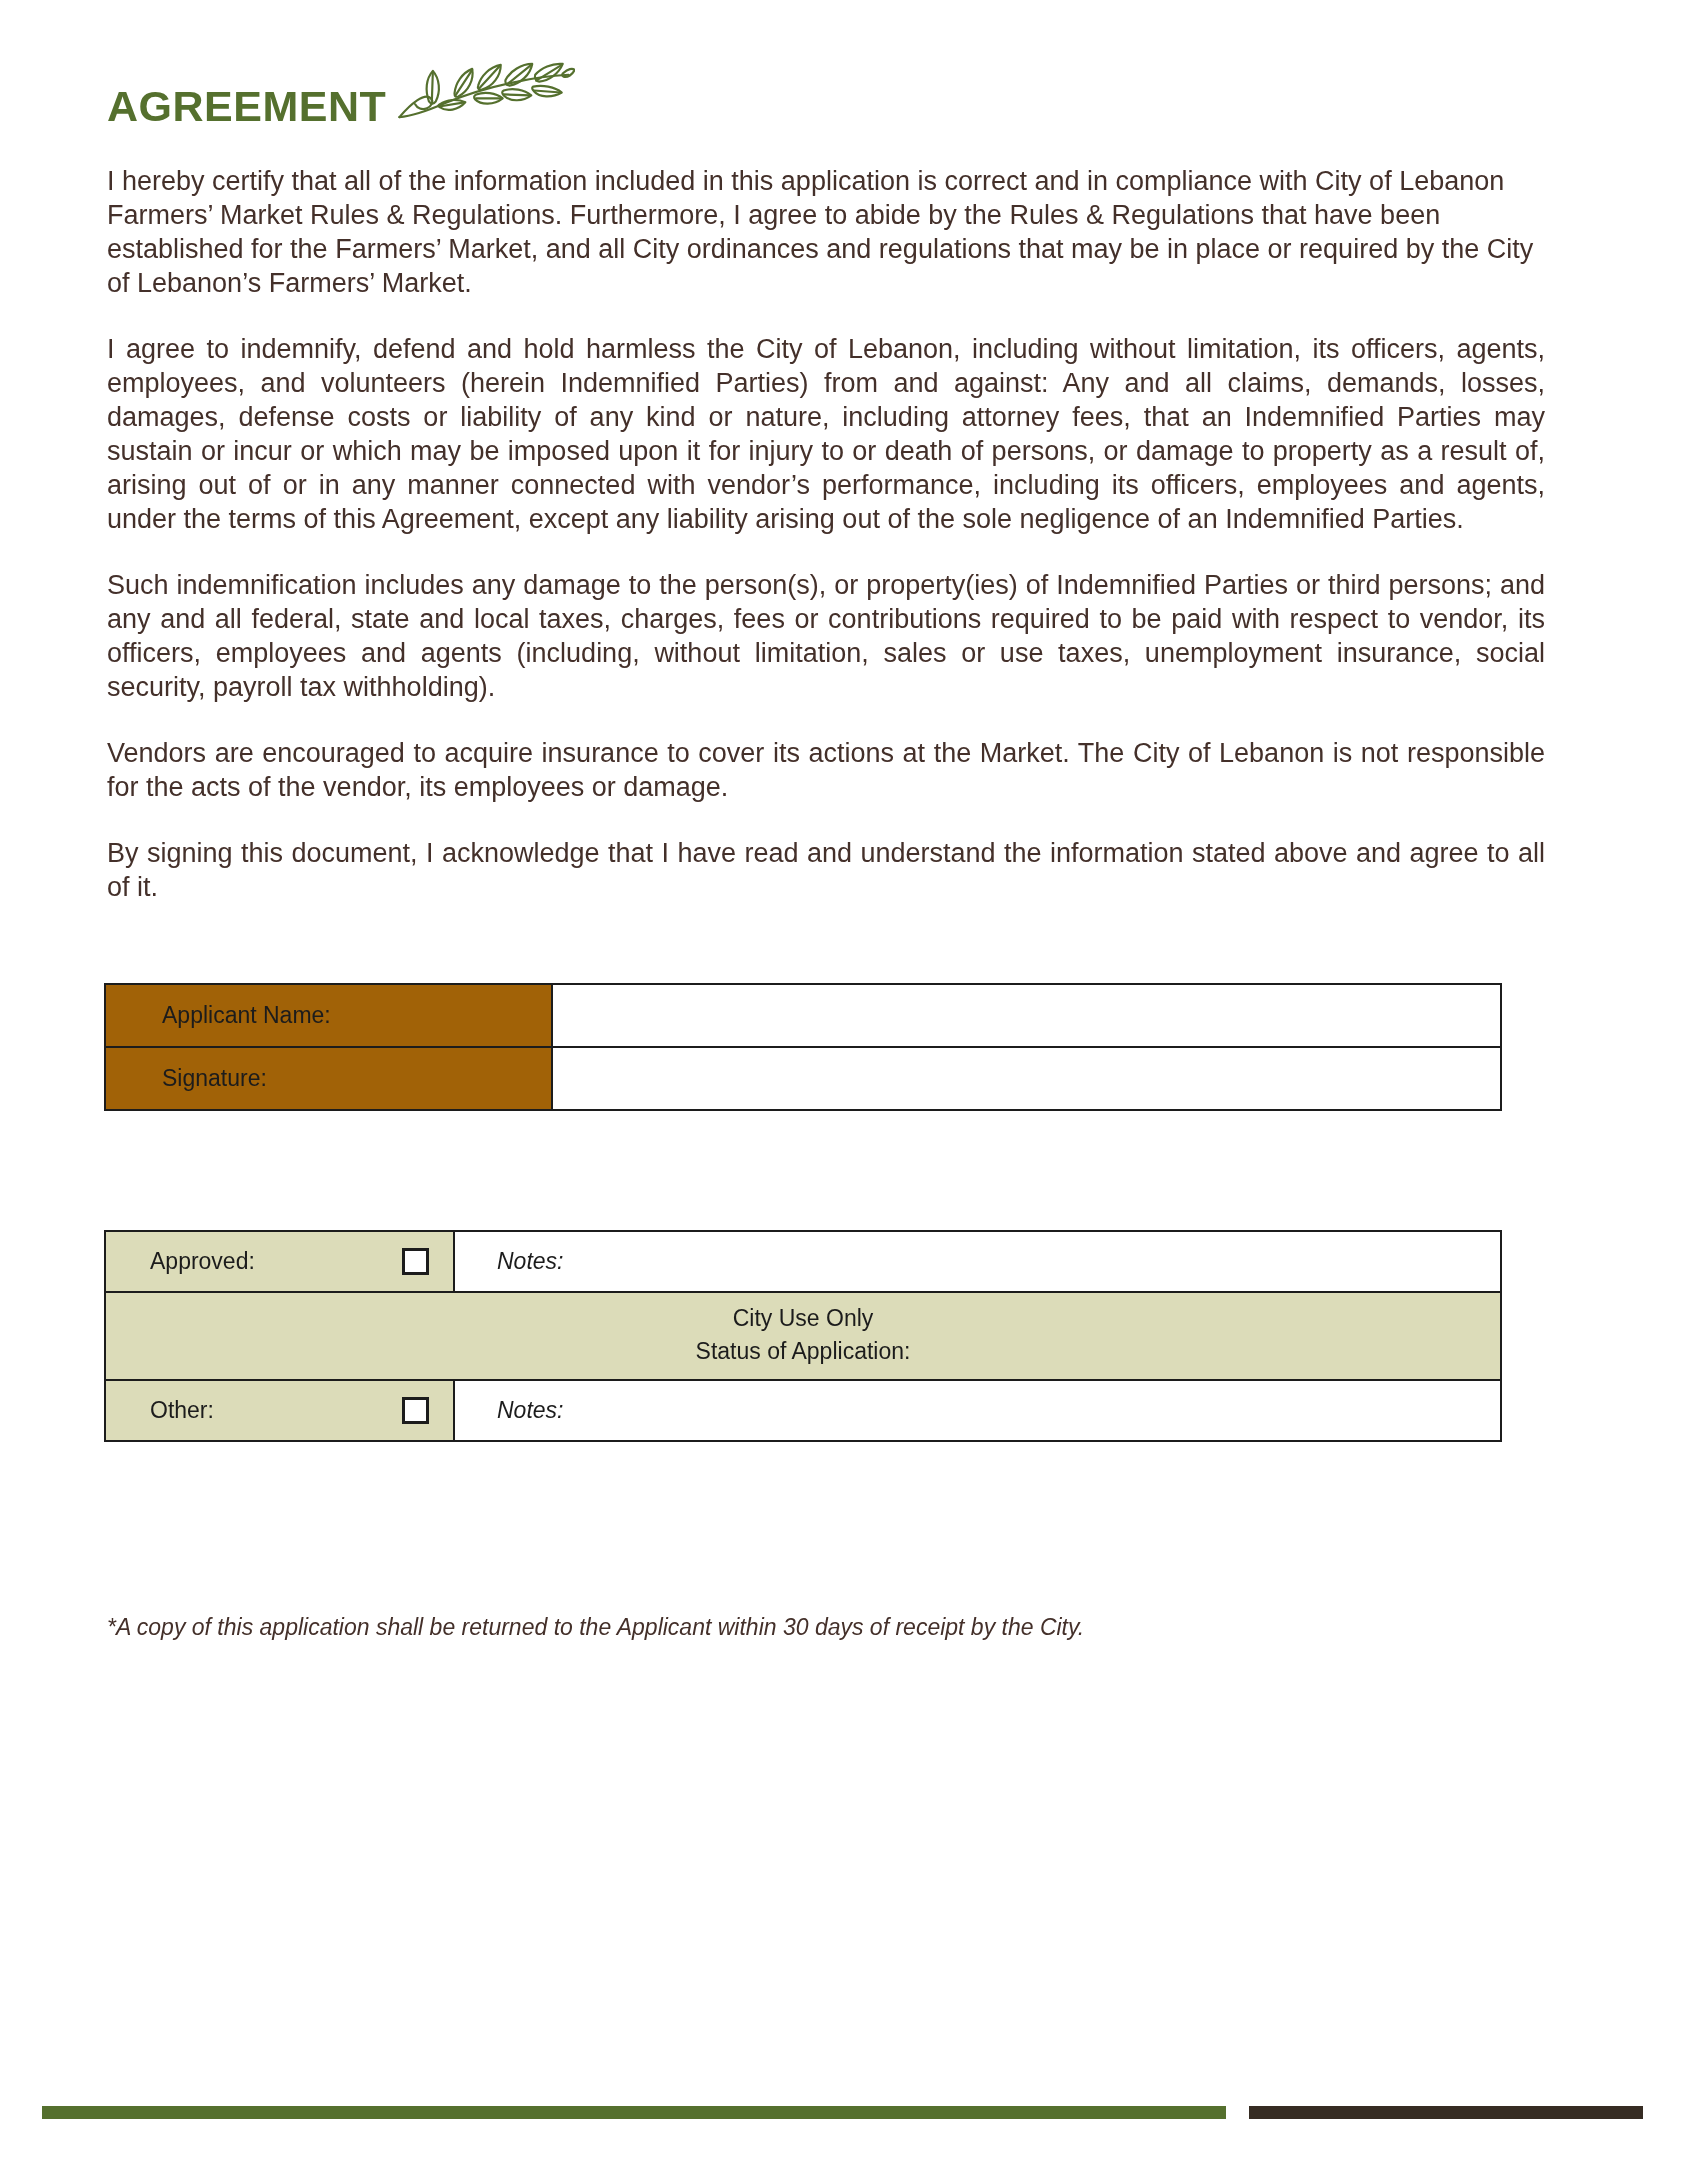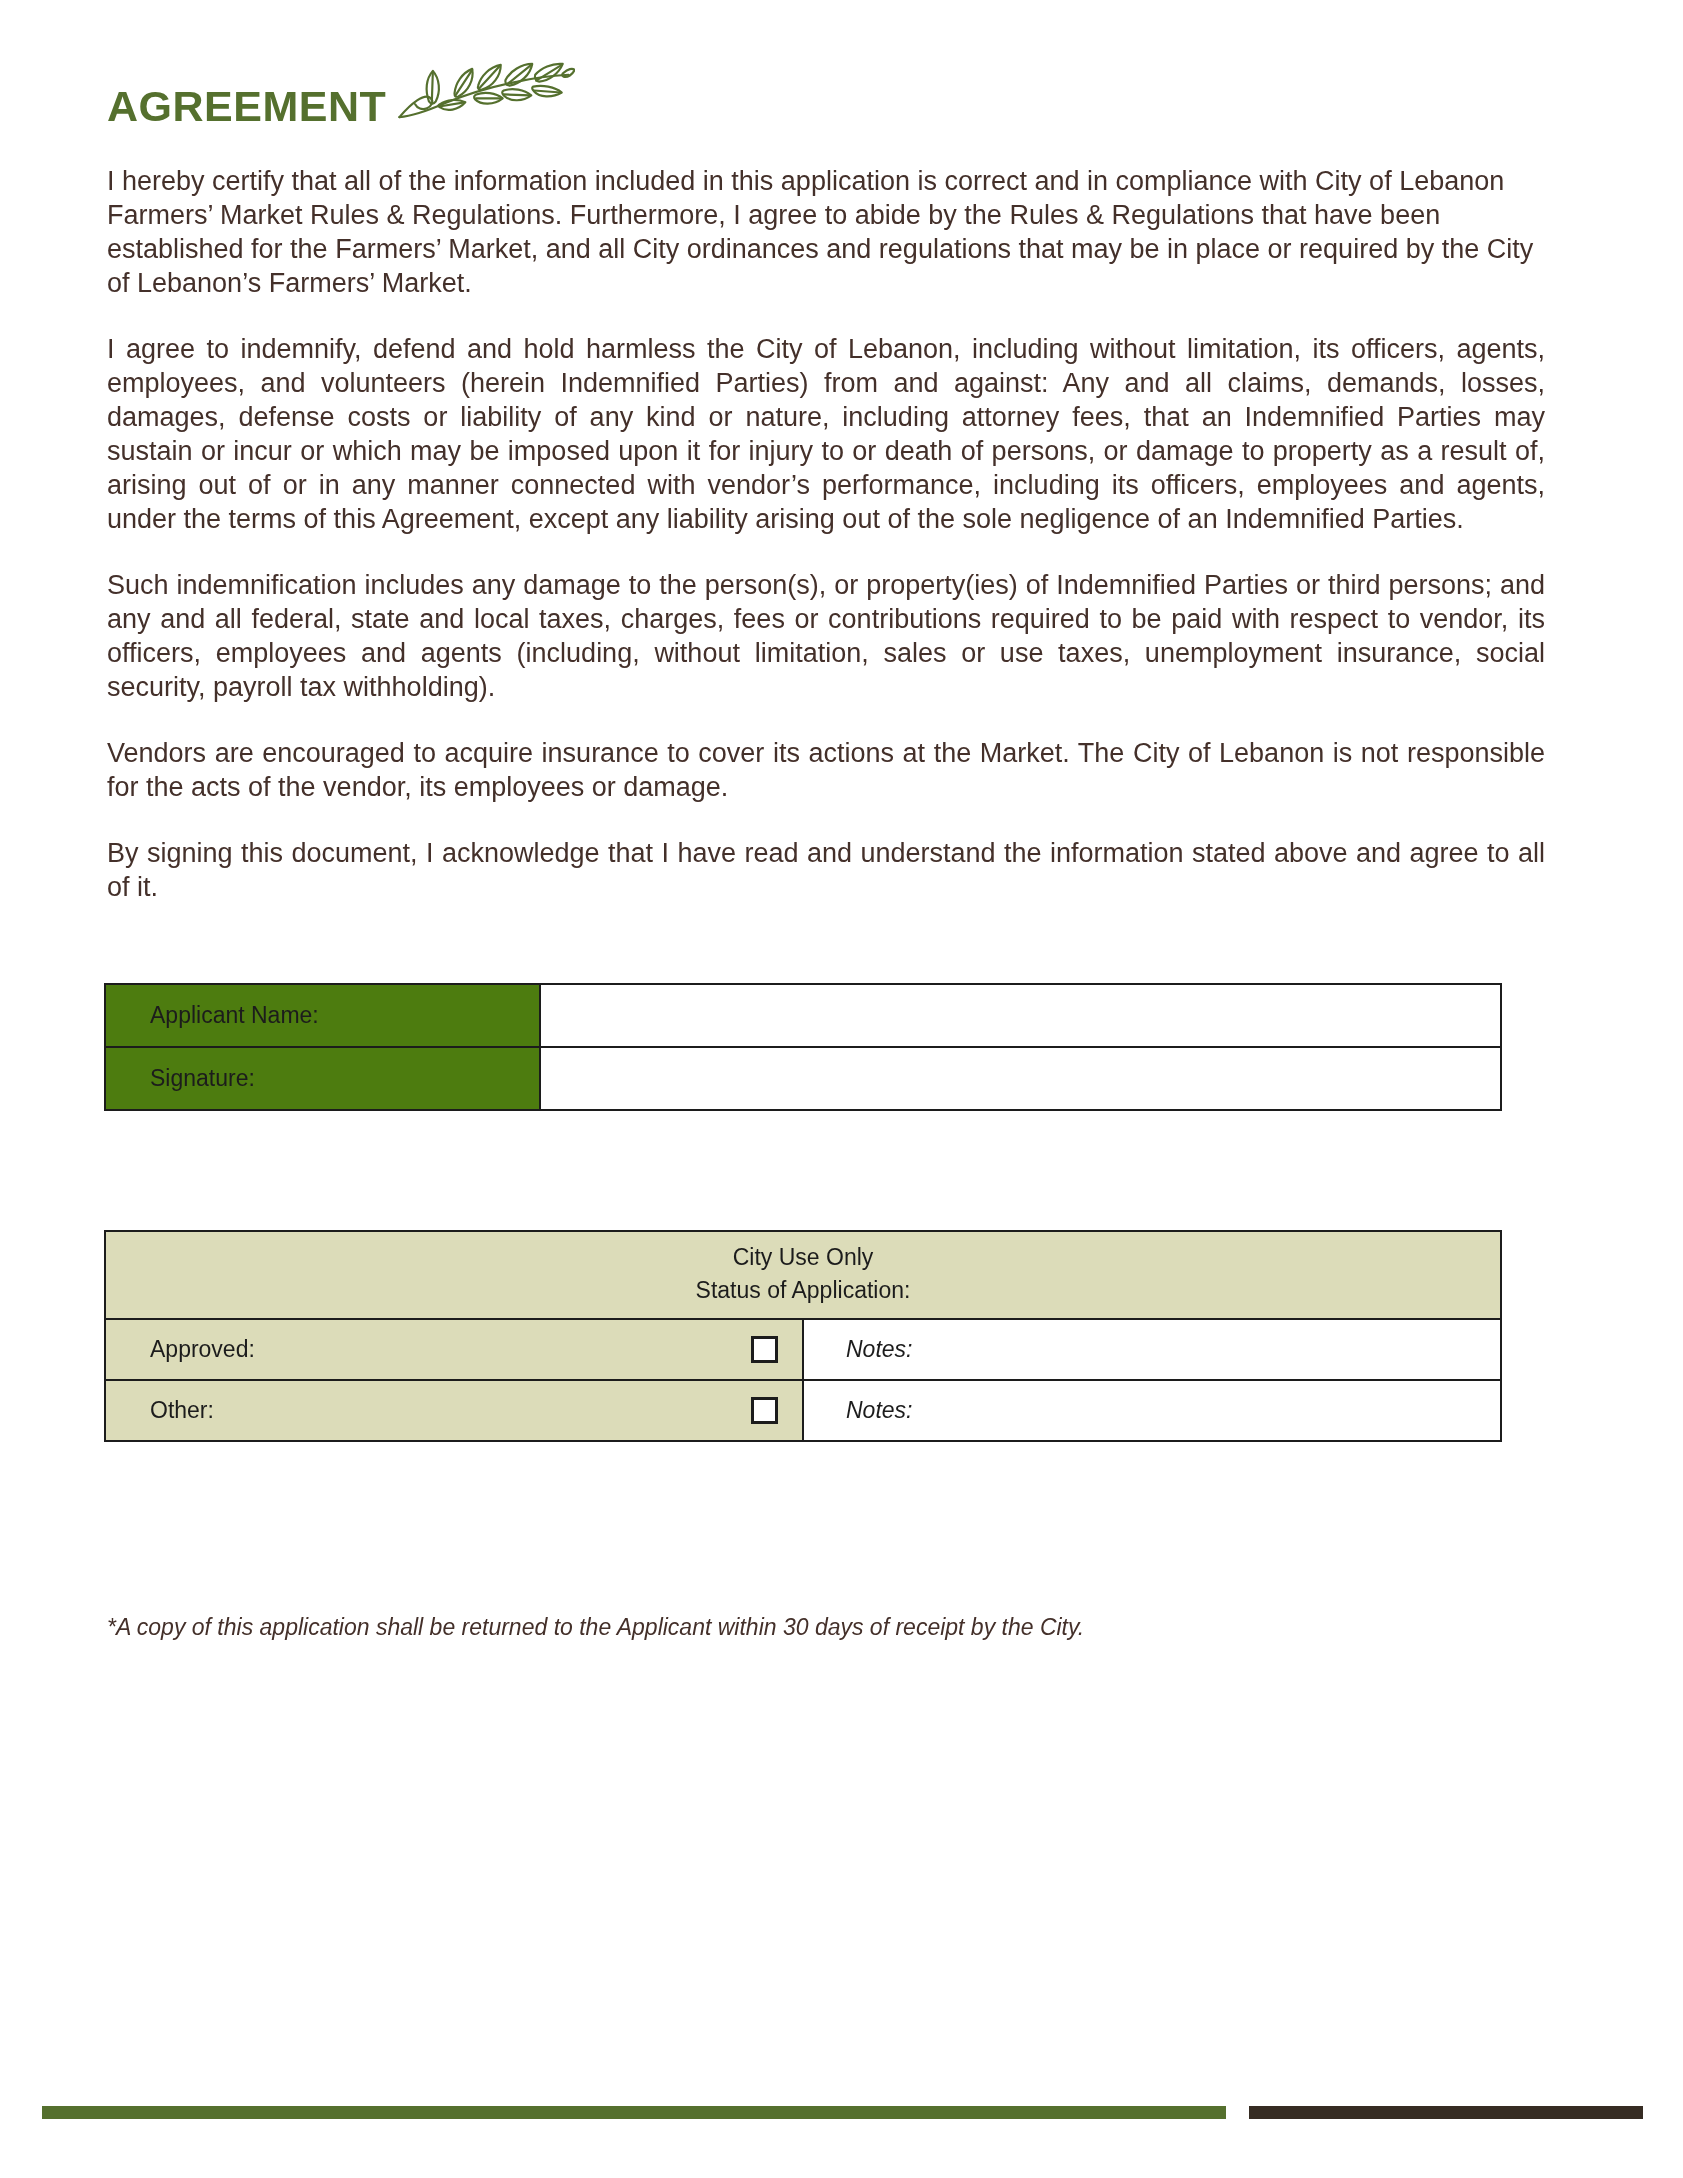--- a/index.html
+++ b/index.html
@@ -78,22 +78,22 @@
   .sig-table td {
     border: 2.5px solid #1c1c1c;
     height: 59px;
     font-size: 23px;
     color: #1c1c1c;
     font-family: "Liberation Sans", sans-serif;
     vertical-align: middle;
   }
   .sig-label {
     width: 388px;
-    background: #4d7c0f;
-    padding-left: 44px;
+    background: #a16207;
+    padding-left: 56px;
   }
   .sig-value {
     background: #ffffff;
     padding-left: 14px;
   }
 
   
   .city-table {
     position: absolute;
     left: 104px;
@@ -239,37 +239,37 @@
       <tr>
         <td class="sig-label">Signature:</td>
         <td class="sig-value"></td>
       </tr>
     </tbody>
   </table>
 
   <table class="city-table">
     <tbody>
       <tr>
-        <td class="city-head" colspan="2">
-          <span class="ln">City Use Only</span>
-          <span class="ln">Status of Application:</span>
-        </td>
-      </tr>
-      <tr>
         <td class="status-label">
           <span class="status-label-inner">
             <span>Approved:</span>
             <span class="checkbox"></span>
           </span>
         </td>
         <td class="notes-cell">
           <span>Notes:</span>
         </td>
       </tr>
       <tr>
+        <td class="city-head" colspan="2">
+          <span class="ln">City Use Only</span>
+          <span class="ln">Status of Application:</span>
+        </td>
+      </tr>
+      <tr>
         <td class="status-label">
           <span class="status-label-inner">
             <span>Other:</span>
             <span class="checkbox"></span>
           </span>
         </td>
         <td class="notes-cell">
           <span>Notes:</span>
         </td>
       </tr>

